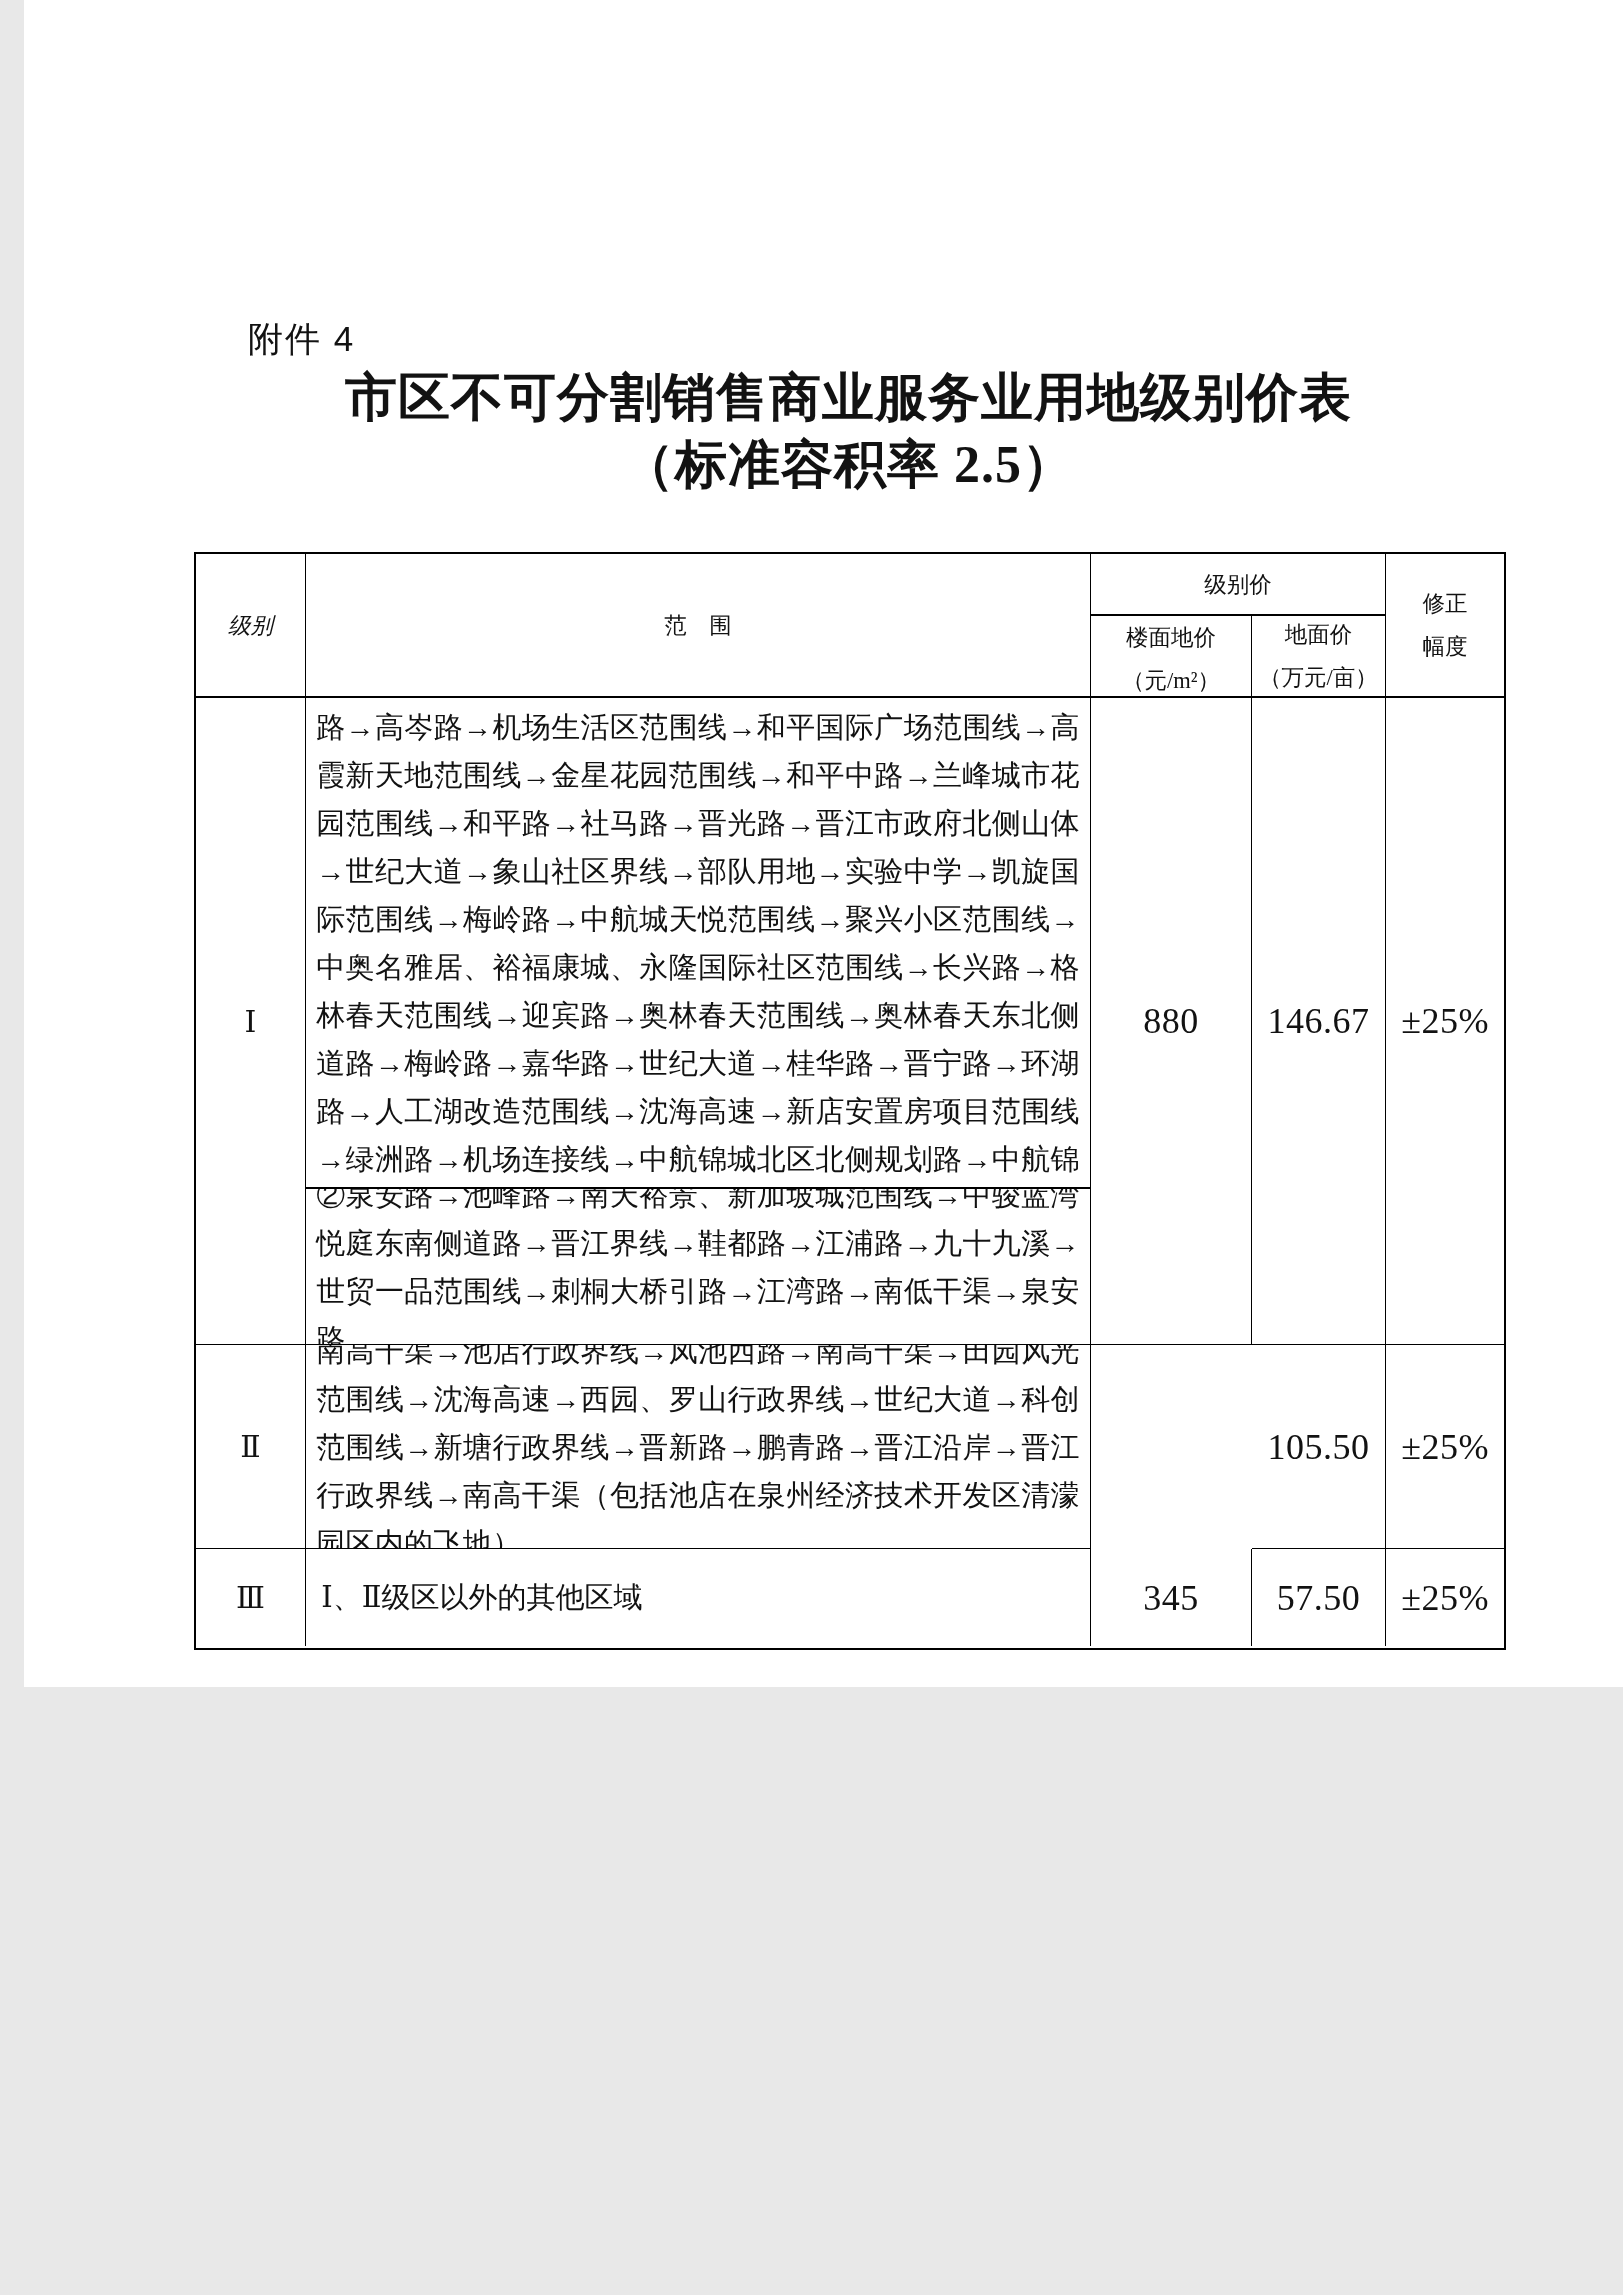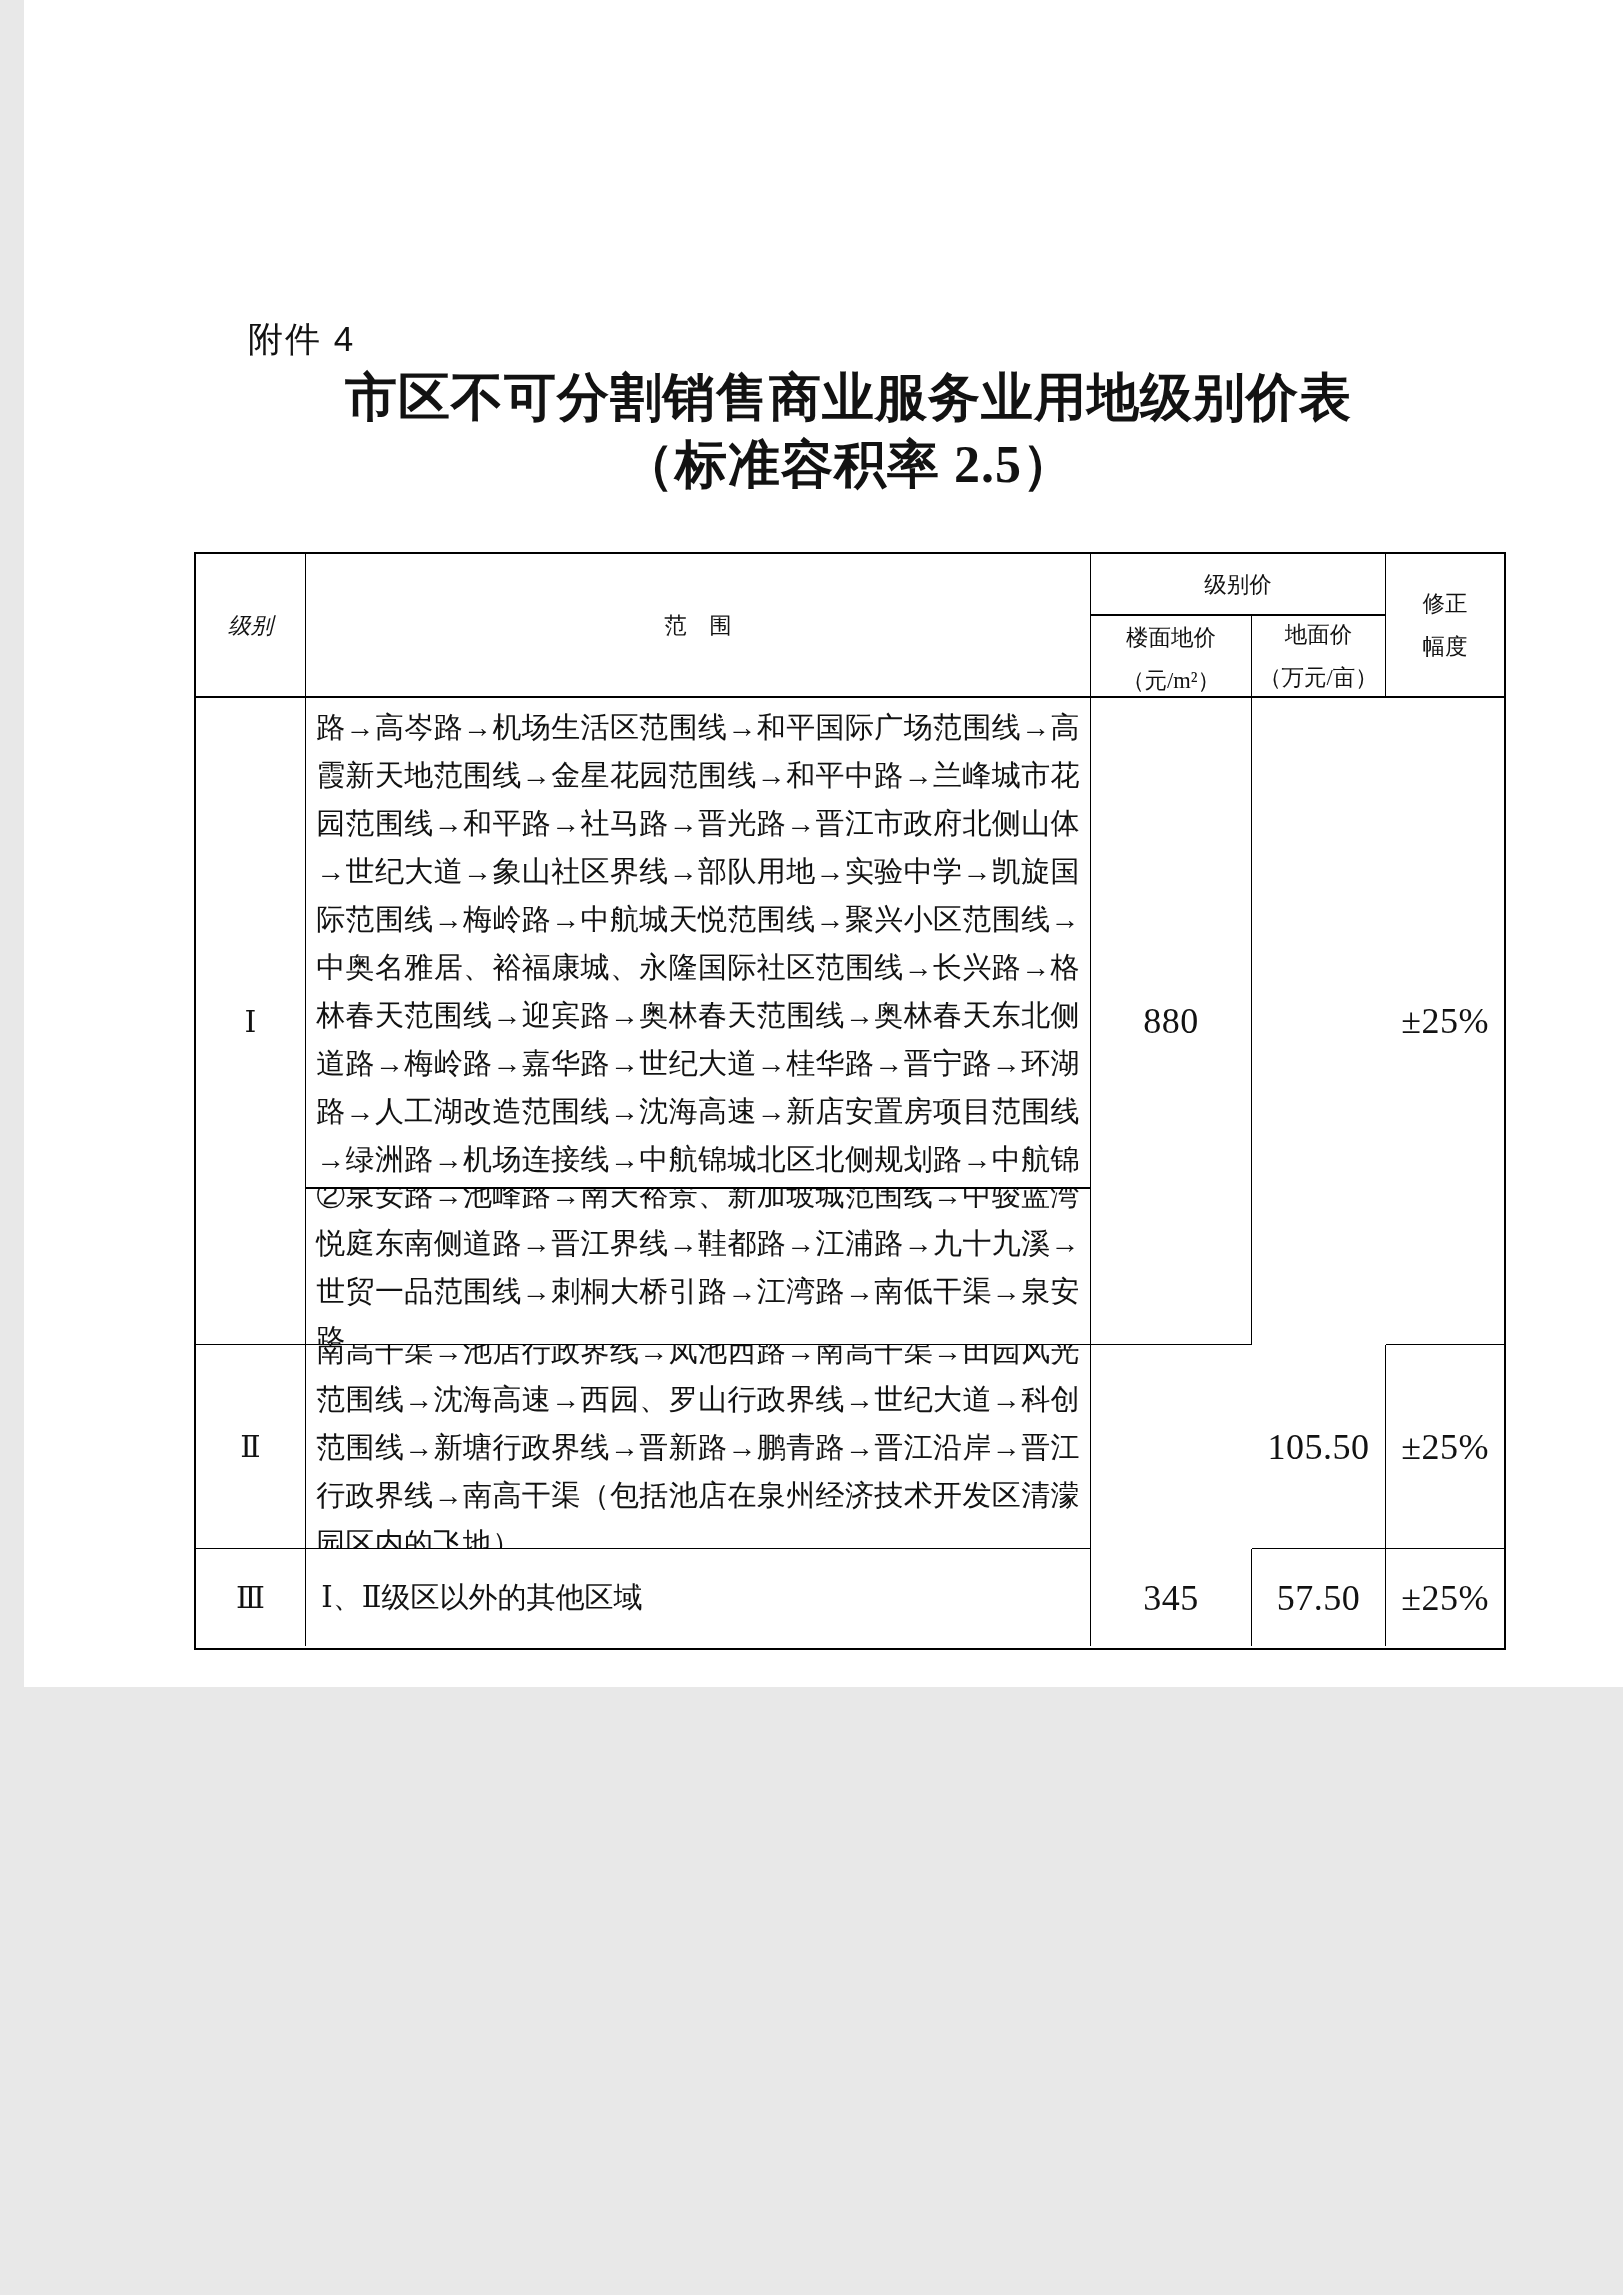--- a/index.html
+++ b/index.html
@@ -148,20 +148,21 @@
     </div>
 
     <div class="cell level-cell a-lvl1 br3 bb3">Ⅰ</div>
     <div class="cell range-cell a-rng1a br3 bb4">
       <div class="range-text">①泉安路→和平路→内沟河→鞋都路→机场旁规划路→和平路→高岑路→机场生活区范围线→和平国际广场范围线→高霞新天地范围线→金星花园范围线→和平中路→兰峰城市花园范围线→和平路→社马路→晋光路→晋江市政府北侧山体→世纪大道→象山社区界线→部队用地→实验中学→凯旋国际范围线→梅岭路→中航城天悦范围线→聚兴小区范围线→中奥名雅居、裕福康城、永隆国际社区范围线→长兴路→格林春天范围线→迎宾路→奥林春天范围线→奥林春天东北侧道路→梅岭路→嘉华路→世纪大道→桂华路→晋宁路→环湖路→人工湖改造范围线→沈海高速→新店安置房项目范围线→绿洲路→机场连接线→中航锦城北区北侧规划路→中航锦城东区东侧村道→河沟→九十九溪→泉安路</div>
     </div>
     <div class="cell range-cell a-rng1b br3 bb3">
       <div class="range-text">②泉安路→池峰路→南天裕景、新加坡城范围线→中骏蓝湾悦庭东南侧道路→晋江界线→鞋都路→江浦路→九十九溪→世贸一品范围线→刺桐大桥引路→江湾路→南低干渠→泉安路</div>
     </div>
     <div class="cell num-cell a-flr1 br3 bb3">880</div>
+    <div class="cell num-cell a-grd1 br3 bb3">146.67</div>
     <div class="cell num-cell a-cor1 bb3">±25%</div>
 
     <div class="cell level-cell a-lvl2 br3 bb3">Ⅱ</div>
     <div class="cell range-cell a-rng2 br3 bb3">
       <div class="range-text">南高干渠→池店行政界线→凤池西路→南高干渠→田园风光范围线→沈海高速→西园、罗山行政界线→世纪大道→科创范围线→新塘行政界线→晋新路→鹏青路→晋江沿岸→晋江行政界线→南高干渠（包括池店在泉州经济技术开发区清濛园区内的飞地）</div>
     </div>
     <div class="cell num-cell a-grd2 br3 bb3">105.50</div>
     <div class="cell num-cell a-cor2 bb3">±25%</div>
 
     <div class="cell level-cell a-lvl3 br3">Ⅲ</div>

